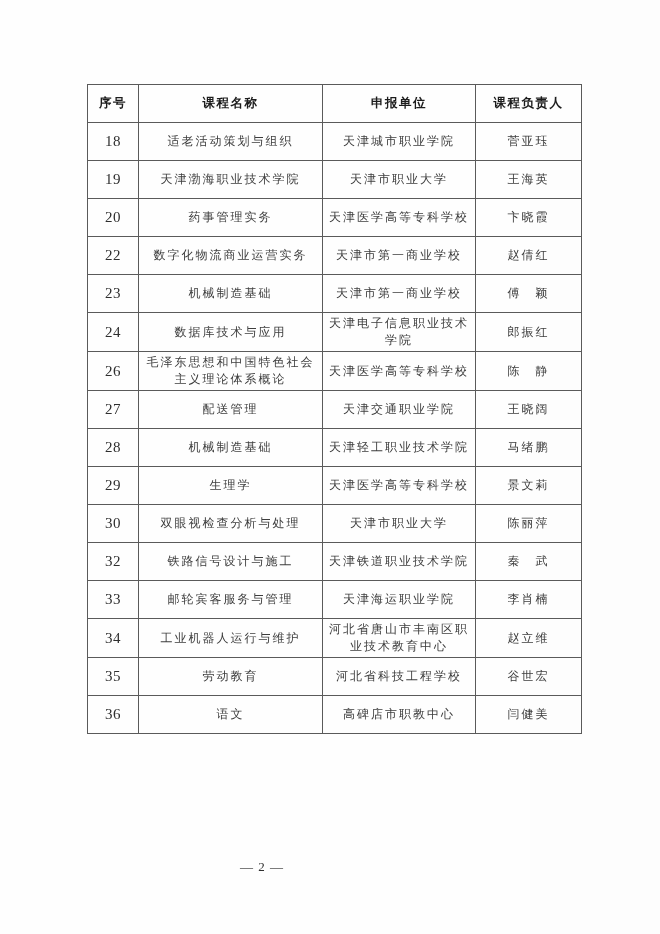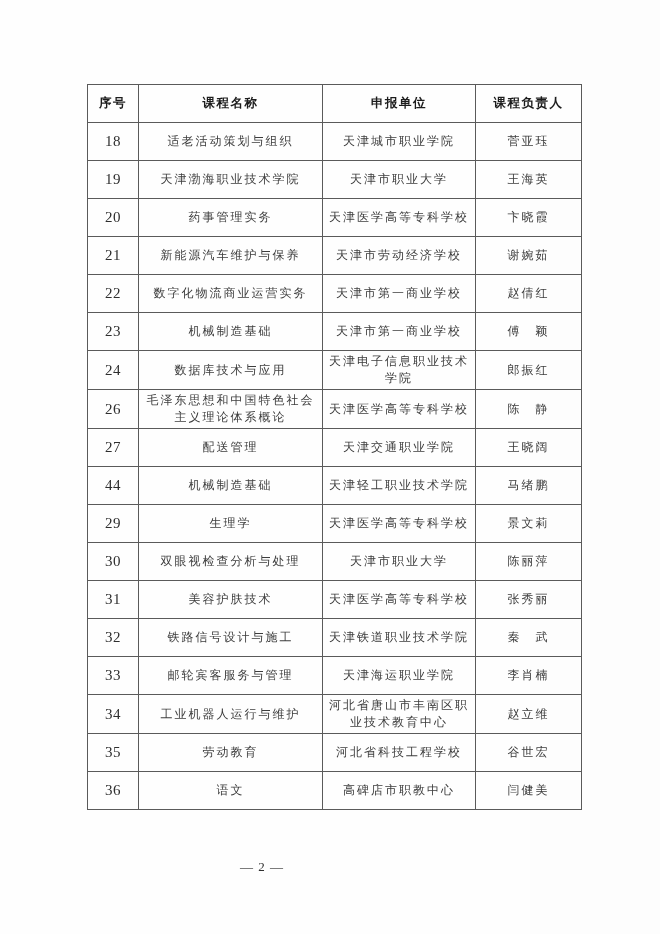--- a/index.html
+++ b/index.html
@@ -100,26 +100,20 @@
           <td>天津市职业大学</td>
           <td>王海英</td>
         </tr>
         <tr>
           <td class="num">20</td>
           <td>药事管理实务</td>
           <td>天津医学高等专科学校</td>
           <td>卞晓霞</td>
         </tr>
         <tr>
-          <td class="num">21</td>
-          <td>新能源汽车维护与保养</td>
-          <td>天津市劳动经济学校</td>
-          <td>谢婉茹</td>
-        </tr>
-        <tr>
           <td class="num">22</td>
           <td>数字化物流商业运营实务</td>
           <td>天津市第一商业学校</td>
           <td>赵倩红</td>
         </tr>
         <tr>
           <td class="num">23</td>
           <td>机械制造基础</td>
           <td>天津市第一商业学校</td>
           <td>傅　颖</td>
@@ -136,42 +130,36 @@
           <td>天津医学高等专科学校</td>
           <td>陈　静</td>
         </tr>
         <tr>
           <td class="num">27</td>
           <td>配送管理</td>
           <td>天津交通职业学院</td>
           <td>王晓阔</td>
         </tr>
         <tr>
-          <td class="num">44</td>
+          <td class="num">28</td>
           <td>机械制造基础</td>
           <td>天津轻工职业技术学院</td>
           <td>马绪鹏</td>
         </tr>
         <tr>
           <td class="num">29</td>
           <td>生理学</td>
           <td>天津医学高等专科学校</td>
           <td>景文莉</td>
         </tr>
         <tr>
           <td class="num">30</td>
           <td>双眼视检查分析与处理</td>
           <td>天津市职业大学</td>
           <td>陈丽萍</td>
-        </tr>
-        <tr>
-          <td class="num">31</td>
-          <td>美容护肤技术</td>
-          <td>天津医学高等专科学校</td>
-          <td>张秀丽</td>
         </tr>
         <tr>
           <td class="num">32</td>
           <td>铁路信号设计与施工</td>
           <td>天津铁道职业技术学院</td>
           <td>秦　武</td>
         </tr>
         <tr>
           <td class="num">33</td>
           <td>邮轮宾客服务与管理</td>

